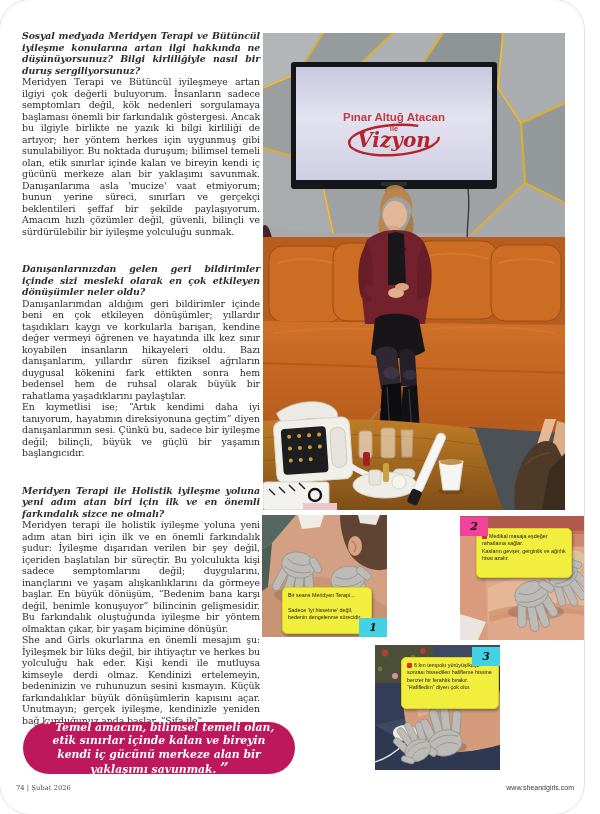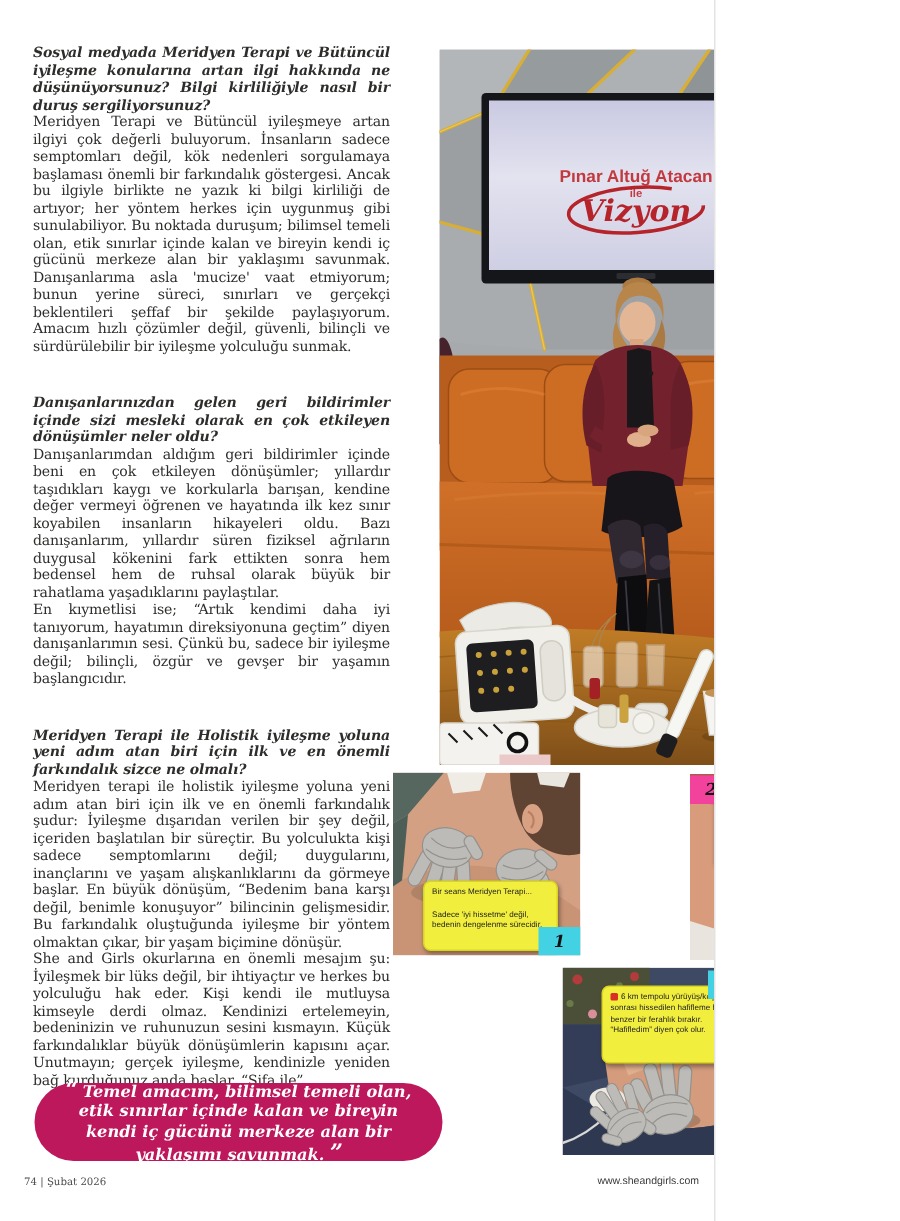--- a/index.html
+++ b/index.html
@@ -1,27 +1,27 @@
 <!DOCTYPE html>
 <html lang="tr"><head>
 <meta charset="utf-8">
 <style>
   html,body{margin:0;padding:0;background:#fff;}
-  .page{position:relative;width:476px;height:814px;background:#ffffff;outline:1px solid #e3e3e3;
-        font-family:"DejaVu Serif",serif;overflow:hidden;}
+  .page{position:relative;width:584px;height:814px;background:#ffffff;outline:1px solid #e3e3e3;
+        font-family:"DejaVu Serif",serif;overflow:hidden;border-radius:30px;}
 
   
   .text-col{position:absolute;left:22px;top:30px;width:238px;color:#2e2d2b;
             font-size:9.4px;line-height:11.5px;text-align:justify;letter-spacing:-0.1px;}
   .text-col p{margin:0;}
   .text-col p.q{font-weight:bold;font-style:italic;}
   .text-col p.gap{margin-top:26px;}
 
   
-  .main-photo{position:absolute;left:263px;top:33px;width:302px;height:477px;margin-left:30px;}
+  .main-photo{position:absolute;left:263px;top:33px;width:302px;height:477px;}
   .main-photo svg{display:block;width:100%;height:100%;}
   .gphoto{position:absolute;overflow:hidden;}
   .gphoto svg{display:block;width:100%;height:100%;}
   .g1{left:262px;top:515px;width:125px;height:122px;}
   .g2{left:460px;top:516px;width:138px;height:124px;}
   .g3{left:375px;top:645px;width:125px;height:125px;}
 
   
   .note{position:absolute;background:#f1ee3e;border:1px solid #d8d41f;border-radius:5px;
         box-shadow:1px 2px 3px rgba(0,0,0,0.35);padding:4px 5px;color:#222;
@@ -73,21 +73,21 @@
   </defs>
 </svg>
 
 <div class="page">
 
   <div class="text-col">
     <p class="q">Sosyal medyada Meridyen Terapi ve Bütüncül iyileşme konularına artan ilgi hakkında ne düşünüyorsunuz? Bilgi kirliliğiyle nasıl bir duruş sergiliyorsunuz?</p>
     <p class="a">Meridyen Terapi ve Bütüncül iyileşmeye artan ilgiyi çok değerli buluyorum. İnsanların sadece semptomları değil, kök nedenleri sorgulamaya başlaması önemli bir farkındalık göstergesi. Ancak bu ilgiyle birlikte ne yazık ki bilgi kirliliği de artıyor; her yöntem herkes için uygunmuş gibi sunulabiliyor. Bu noktada duruşum; bilimsel temeli olan, etik sınırlar içinde kalan ve bireyin kendi iç gücünü merkeze alan bir yaklaşımı savunmak. Danışanlarıma asla 'mucize' vaat etmiyorum; bunun yerine süreci, sınırları ve gerçekçi beklentileri şeffaf bir şekilde paylaşıyorum. Amacım hızlı çözümler değil, güvenli, bilinçli ve sürdürülebilir bir iyileşme yolculuğu sunmak.</p>
     <p class="q gap">Danışanlarınızdan gelen geri bildirimler içinde sizi mesleki olarak en çok etkileyen dönüşümler neler oldu?</p>
     <p class="a">Danışanlarımdan aldığım geri bildirimler içinde beni en çok etkileyen dönüşümler; yıllardır taşıdıkları kaygı ve korkularla barışan, kendine değer vermeyi öğrenen ve hayatında ilk kez sınır koyabilen insanların hikayeleri oldu. Bazı danışanlarım, yıllardır süren fiziksel ağrıların duygusal kökenini fark ettikten sonra hem bedensel hem de ruhsal olarak büyük bir rahatlama yaşadıklarını paylaştılar.</p>
-    <p class="a">En kıymetlisi ise; “Artık kendimi daha iyi tanıyorum, hayatımın direksiyonuna geçtim” diyen danışanlarımın sesi. Çünkü bu, sadece bir iyileşme değil; bilinçli, özgür ve gevşer bir yaşamın başlangıcıdır.</p>
+    <p class="a">En kıymetlisi ise; “Artık kendimi daha iyi tanıyorum, hayatımın direksiyonuna geçtim” diyen danışanlarımın sesi. Çünkü bu, sadece bir iyileşme değil; bilinçli, büyük ve güçlü bir yaşamın başlangıcıdır.</p>
     <p class="q gap">Meridyen Terapi ile Holistik iyileşme yoluna yeni adım atan biri için ilk ve en önemli farkındalık sizce ne olmalı?</p>
     <p class="a">Meridyen terapi ile holistik iyileşme yoluna yeni adım atan biri için ilk ve en önemli farkındalık şudur: İyileşme dışarıdan verilen bir şey değil, içeriden başlatılan bir süreçtir. Bu yolculukta kişi sadece semptomlarını değil; duygularını, inançlarını ve yaşam alışkanlıklarını da görmeye başlar. En büyük dönüşüm, “Bedenim bana karşı değil, benimle konuşuyor” bilincinin gelişmesidir. Bu farkındalık oluştuğunda iyileşme bir yöntem olmaktan çıkar, bir yaşam biçimine dönüşür.</p>
     <p class="a">She and Girls okurlarına en önemli mesajım şu: İyileşmek bir lüks değil, bir ihtiyaçtır ve herkes bu yolculuğu hak eder. Kişi kendi ile mutluysa kimseyle derdi olmaz. Kendinizi ertelemeyin, bedeninizin ve ruhunuzun sesini kısmayın. Küçük farkındalıklar büyük dönüşümlerin kapısını açar. Unutmayın; gerçek iyileşme, kendinizle yeniden bağ kurduğunuz anda başlar. “Şifa ile”</p>
   </div>
 
   <div class="main-photo">
     <svg viewBox="0 0 302 477">
       <defs>
         <linearGradient id="scr" x1="0" y1="0" x2="0" y2="1">
           <stop offset="0" stop-color="#c9c9e2"></stop>

